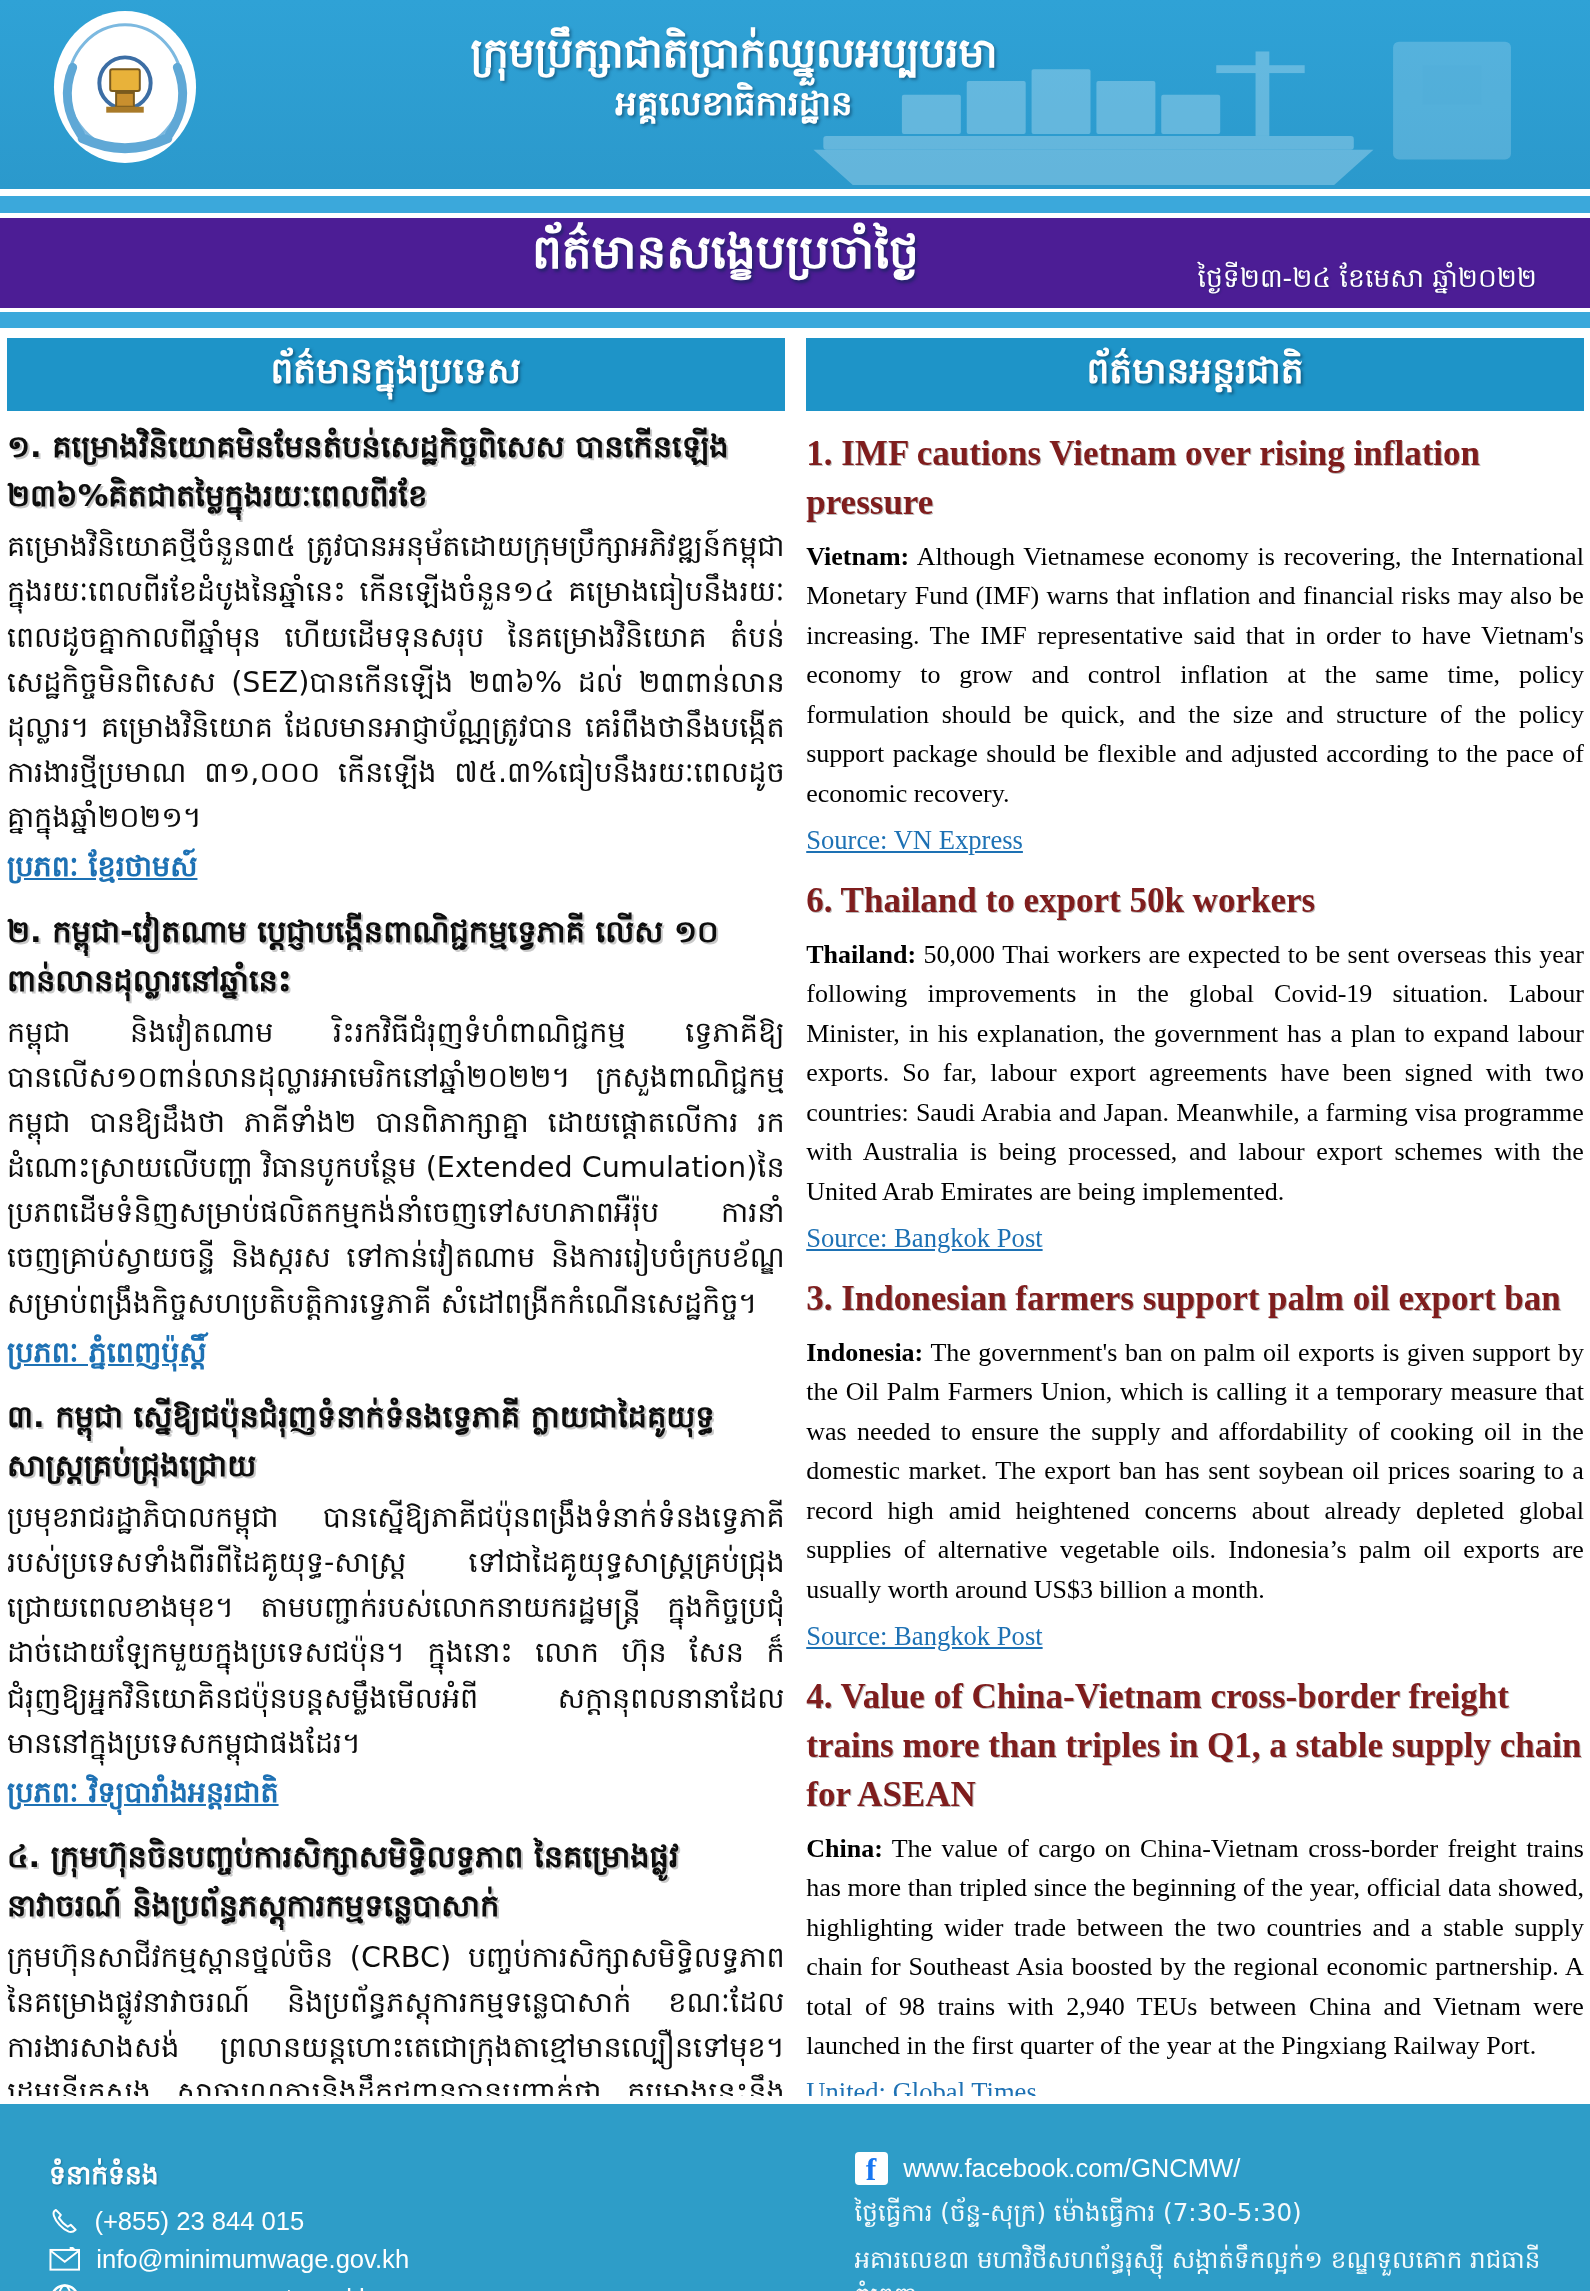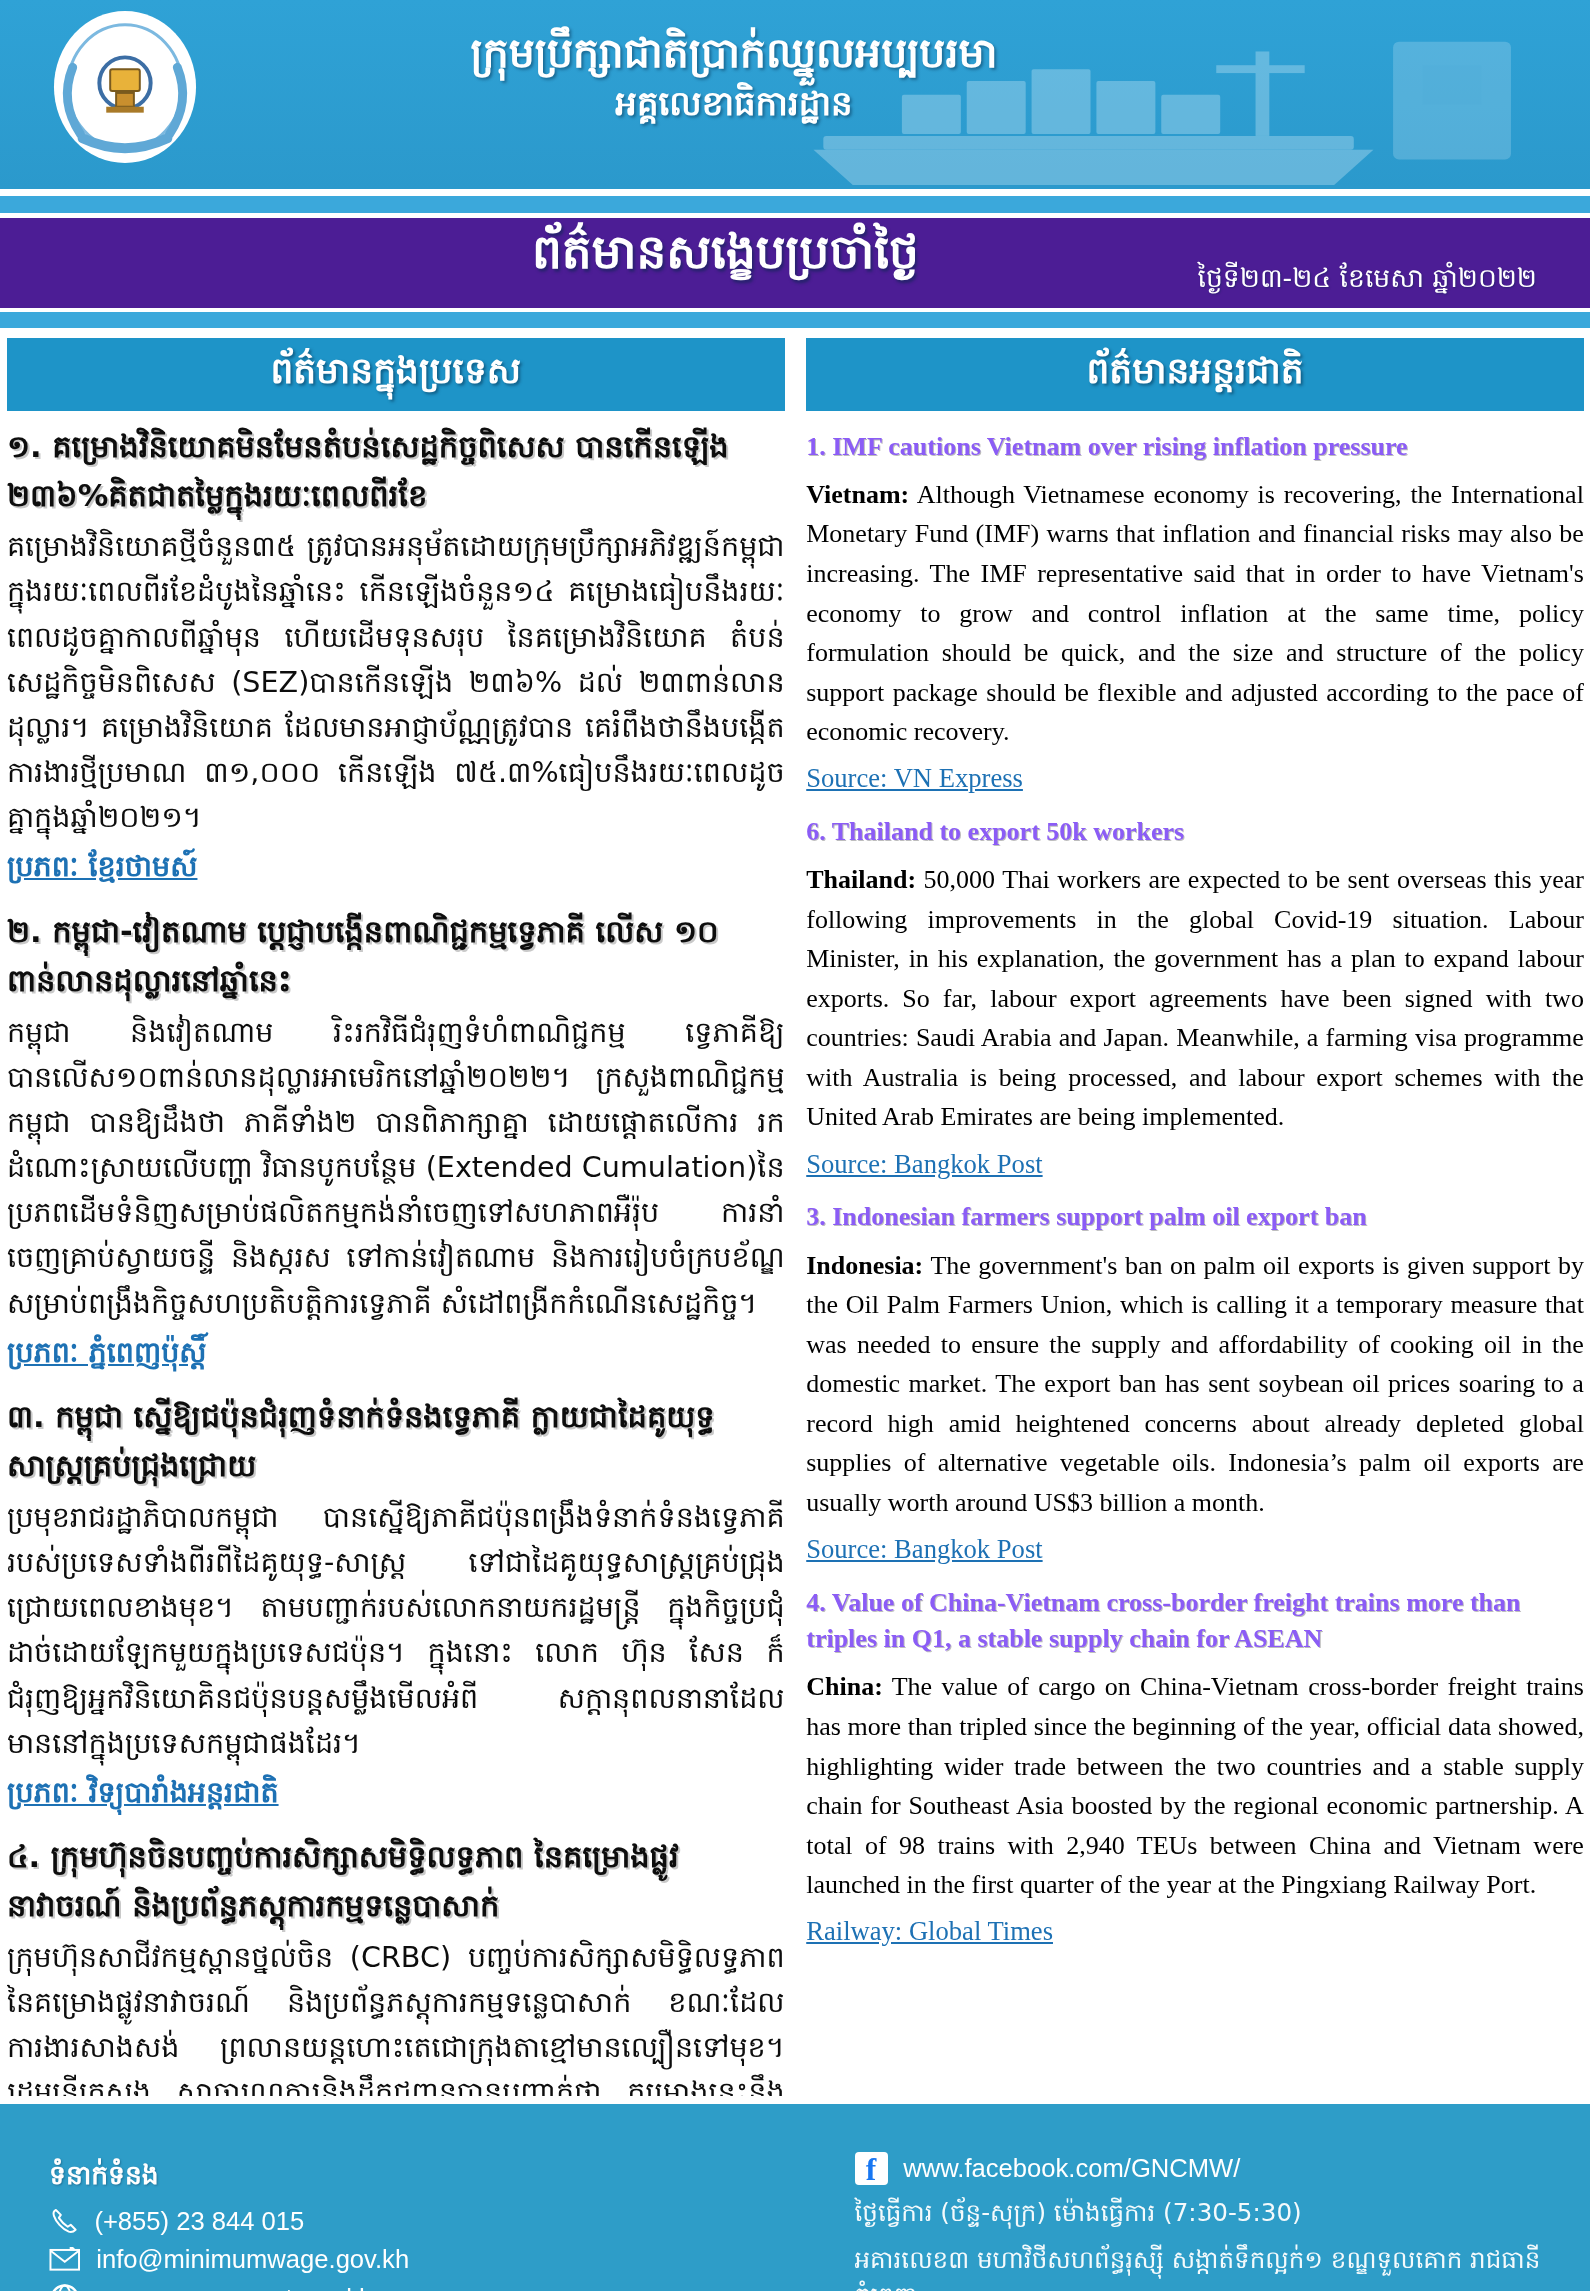--- a/index.html
+++ b/index.html
@@ -25,21 +25,21 @@
   .content{position:absolute;top:338px;left:6.9px;width:1577px;height:1758px;display:flex;gap:21.7px;overflow:hidden;}
   .col{flex:1 1 0;min-width:0;}
   .sec-head{height:73px;background:#1E94C8;display:flex;align-items:center;justify-content:center;
             color:#fff;font-size:36px;font-weight:bold;text-shadow:2px 2px 3px rgba(0,40,70,.5);margin-bottom:9.9px;}
   article{display:block;}
   .kh-head{font-size:30.5px;font-weight:bold;color:#0d0d0d;line-height:1.6;margin:11.8px 0 3.9px;
            text-shadow:2px 2px 0 #c9c9c9;}
   .kh-body{font-size:28.6px;color:#0d0d0d;line-height:1.58;text-align:justify;margin:2px 0 0;}
   .src{display:inline-block;text-decoration:underline;cursor:pointer;}
   .kh-src{font-size:28.6px;color:#1D71B4;margin:7.9px 0 5.9px;font-weight:bold;}
-  .en-head{font-family:"Liberation Serif",serif;font-size:26px;font-weight:bold;color:#8b5cf6;
+  .en-head{font-family:"Liberation Serif",serif;font-size:35px;font-weight:bold;color:#7f1d1d;
            line-height:1.4;margin:17.7px 0 9.9px;text-shadow:1px 1px 0 #bdbdbd;}
   .en-body{font-family:"Liberation Serif",serif;font-size:26px;color:#000;line-height:1.52;
            text-align:justify;margin:0;}
   .en-body .lead{font-weight:bold;}
   .en-src{font-family:"Liberation Serif",serif;font-size:26.6px;color:#1D71B4;margin:11.8px 0 2px;}
   
   .footer{position:absolute;top:2104px;left:0;width:100%;height:187px;background:#2E9DC8;
           display:flex;color:#fff;}
   .f-left{width:50%;padding:13.8px 0 0 49px;box-sizing:border-box;margin-top:40px;}
   .f-right{width:50%;padding:39px 29.6px 0 59px;box-sizing:border-box;}
@@ -150,21 +150,21 @@
 
       <article>
         <h2 class="en-head">3. Indonesian farmers support palm oil export ban</h2>
         <p class="en-body"><strong class="lead">Indonesia:</strong> <span>The government's ban on palm oil exports is given support by the Oil Palm Farmers Union, which is calling it a temporary measure that was needed to ensure the supply and affordability of cooking oil in the domestic market. The export ban has sent soybean oil prices soaring to a record high amid heightened concerns about already depleted global supplies of alternative vegetable oils. Indonesia’s palm oil exports are usually worth around US$3 billion a month.</span></p>
         <a class="src en-src">Source: Bangkok Post</a>
       </article>
 
       <article>
         <h2 class="en-head">4. Value of China-Vietnam cross-border freight trains more than triples in Q1, a stable supply chain for ASEAN</h2>
         <p class="en-body"><strong class="lead">China:</strong> <span>The value of cargo on China-Vietnam cross-border freight trains has more than tripled since the beginning of the year, official data showed, highlighting wider trade between the two countries and a stable supply chain for Southeast Asia boosted by the regional economic partnership. A total of 98 trains with 2,940 TEUs between China and Vietnam were launched in the first quarter of the year at the Pingxiang Railway Port.</span></p>
-        <a class="src en-src">Railway: Global Times</a>
+        <a class="src en-src">United: Global Times</a>
       </article>
     </section>
   </main>
 
   <footer class="footer">
     <div class="f-left">
       <h3 class="f-title">ទំនាក់ទំនង</h3>
 
       <div class="f-row">
         <svg class="icon-svg" width="29.6" height="29.6" viewBox="0 0 30 30">

